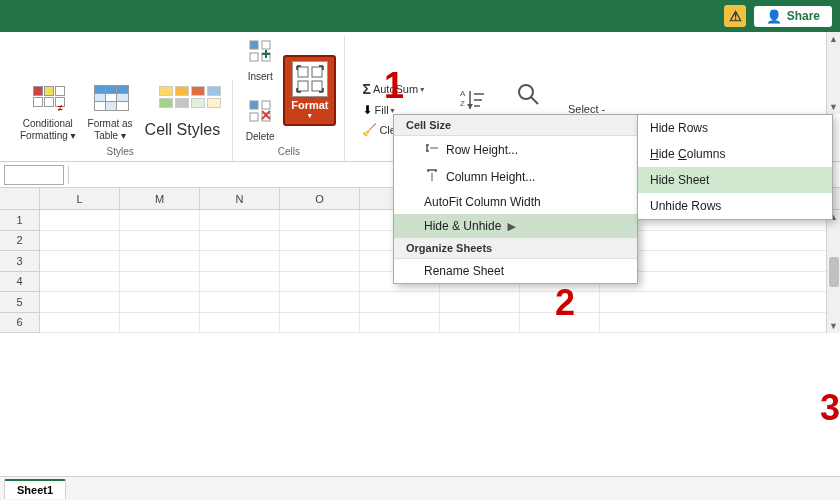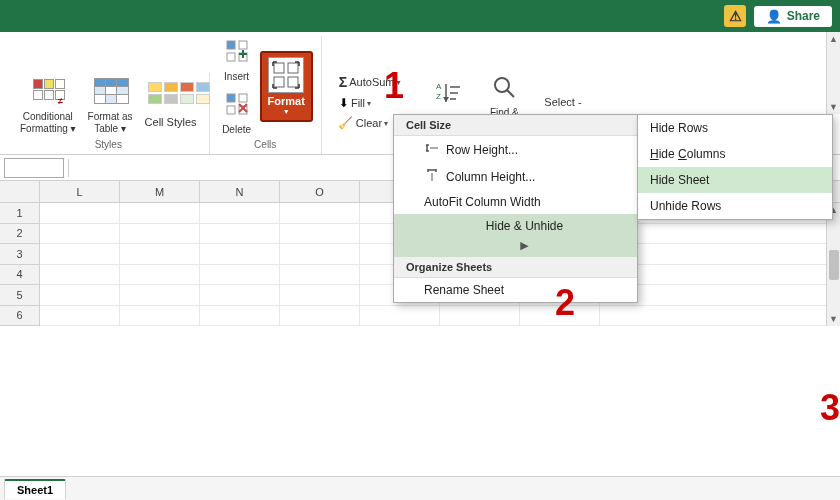--- a/index.html
+++ b/index.html
@@ -266,21 +266,20 @@
     }
     .dropdown-item.highlighted {
       background: #cce0cc;
     }
     .dropdown-item .item-icon {
       width: 16px;
       text-align: center;
       font-size: 13px;
     }
     .dropdown-item.has-submenu {
-      flex-direction: column;
     }
     .dropdown-item.has-submenu .item-main {
       display: flex;
       align-items: center;
       gap: 6px;
     }
     .submenu-arrow { color: #555; font-size: 11px; }
 
     
     .submenu {
@@ -385,21 +384,21 @@
       padding: 2px;
       border-radius: 2px;
     }
     .sort-find-icon { font-size: 22px; }
     .sort-find-label { font-size: 10px; color: #333; text-align: center; line-height: 1.2; }
 
     
     .cells-vert {
       display: flex;
       flex-direction: column;
-      gap: 5px;
+      gap: 12px;
       align-items: center;
     }
 
     
     .select-text {
       font-size: 11px;
       color: #333;
     }
   </style>
 </head>
@@ -460,21 +459,21 @@
               <div style="width:14px;height:10px;background:#ffd966;border:1px solid #ccc;"></div>
               <div style="width:14px;height:10px;background:#f4b942;border:1px solid #ccc;"></div>
               <div style="width:14px;height:10px;background:#e06c45;border:1px solid #ccc;"></div>
               <div style="width:14px;height:10px;background:#9dc3e6;border:1px solid #ccc;"></div>
               <div style="width:14px;height:10px;background:#a9d18e;border:1px solid #ccc;"></div>
               <div style="width:14px;height:10px;background:#c5c5c5;border:1px solid #ccc;"></div>
               <div style="width:14px;height:10px;background:#e2efda;border:1px solid #ccc;"></div>
               <div style="width:14px;height:10px;background:#fff2cc;border:1px solid #ccc;"></div>
             </div>
           </div>
-          <div style="font-size:11px;text-align:center;line-height:1.2;">Cell
+          <div style="font-size:16px;text-align:center;line-height:1.2;">Cell
 Styles</div>
         </div>
       </div>
       <div class="group-label">Styles</div>
     </div>
 
     <div class="ribbon-group">
       <div class="group-items">
 
         <div class="cells-vert">

